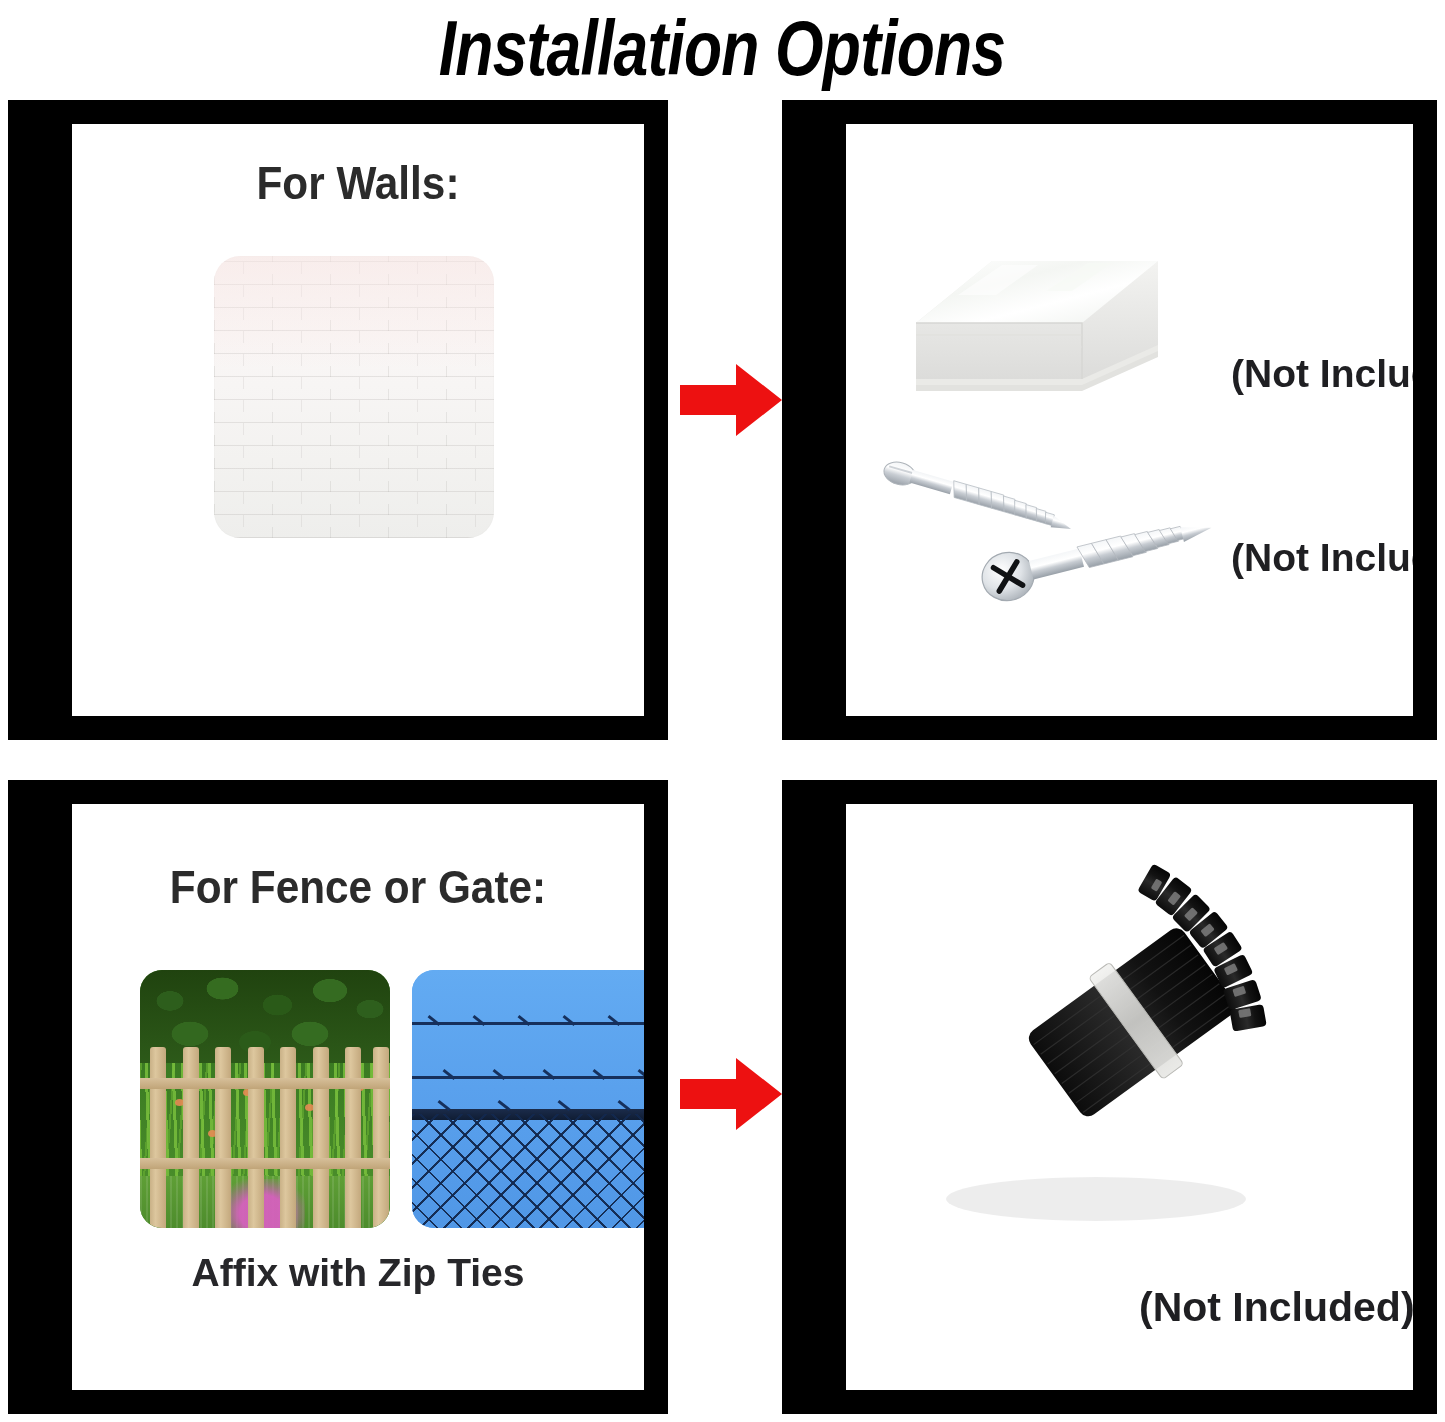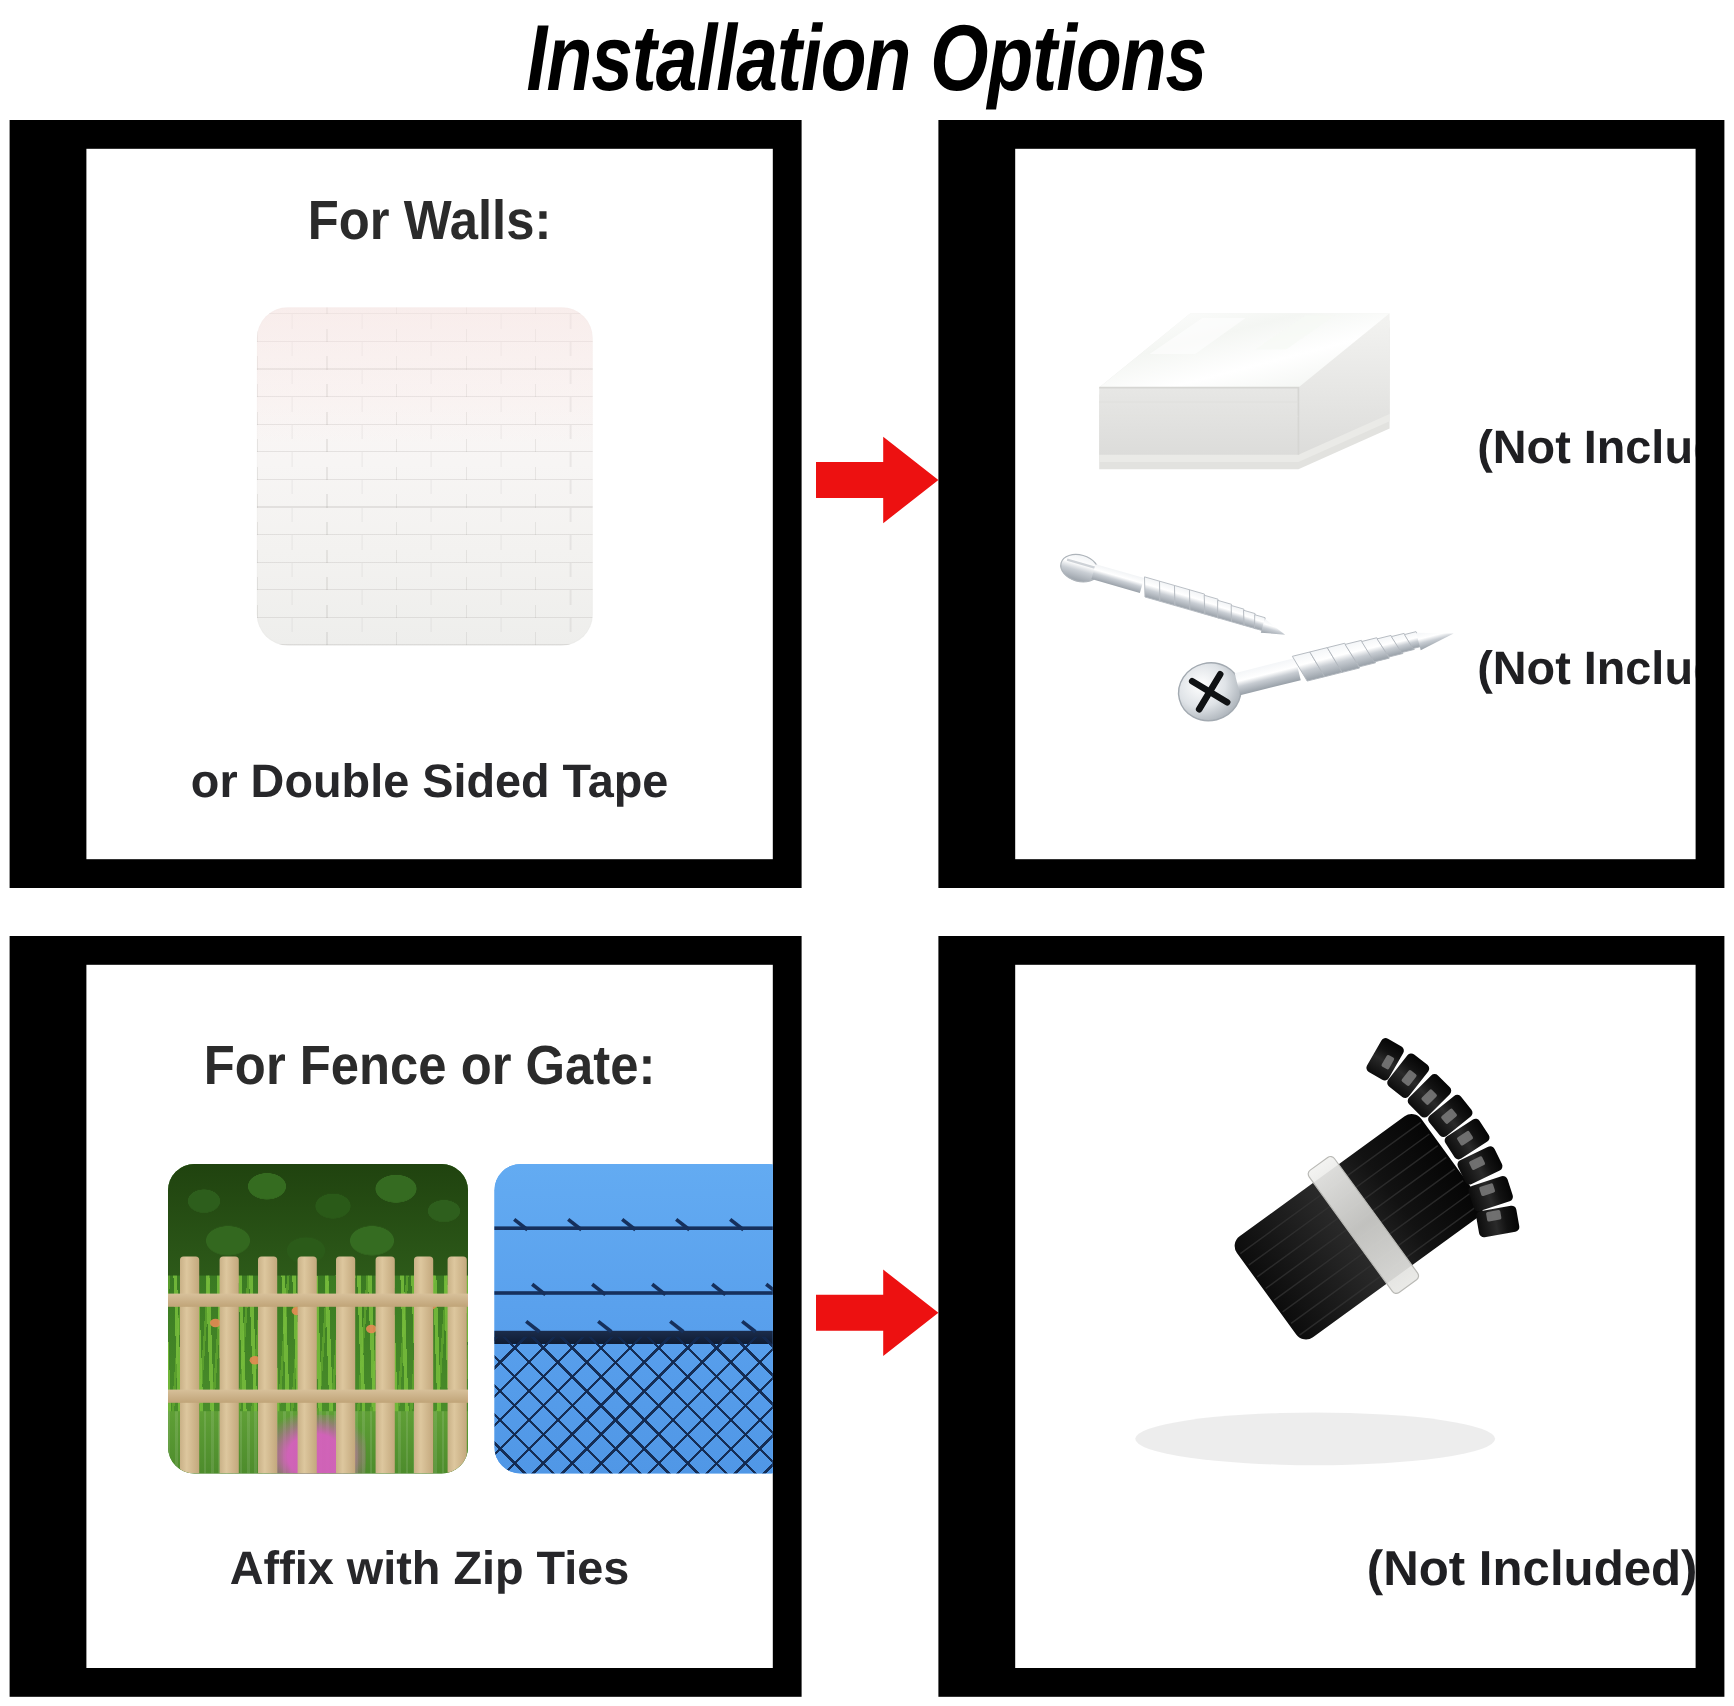--- a/index.html
+++ b/index.html
@@ -141,21 +141,20 @@
 
     <div class="panel-heading" id="heading-walls">For Walls:</div>
 
     <div id="wall-swatch">
       <div class="brick-rows"></div>
       <div class="brick-joints"></div>
       <div class="brick-joints2"></div>
       <div class="warm-top"></div>
     </div>
 
-    <div class="caption" style="top:506px;">or Double Sided Tape</div>
   </div>
 </div>
 
 <div class="arrow-wrap" id="arrow-top">
   <svg viewBox="0 0 110 84" width="110" height="84">
     <polygon points="4,27 60,27 60,6 106,42 60,78 60,57 4,57" fill="#ED1111"></polygon>
   </svg>
 </div>
 
 <div class="panel" id="panel-wall-parts">
@@ -317,21 +316,21 @@
 
       <div class="top-rail" style="top:54%;"></div>
       <div class="barb" style="left:10%;top:52%;"></div>
       <div class="barb" style="left:34%;top:52%;"></div>
       <div class="barb" style="left:58%;top:52%;"></div>
       <div class="barb" style="left:82%;top:52%;"></div>
 
       <div class="chain"></div>
     </div>
 
-    <div class="caption" style="top:482px;">Affix with Zip Ties</div>
+    <div class="caption" style="top:447px;">Affix with Zip Ties</div>
   </div>
 </div>
 
 <div class="arrow-wrap" id="arrow-bottom">
   <svg viewBox="0 0 110 84" width="110" height="84">
     <polygon points="4,27 60,27 60,6 106,42 60,78 60,57 4,57" fill="#ED1111"></polygon>
   </svg>
 </div>
 
 <div class="panel" id="panel-fence-parts">

